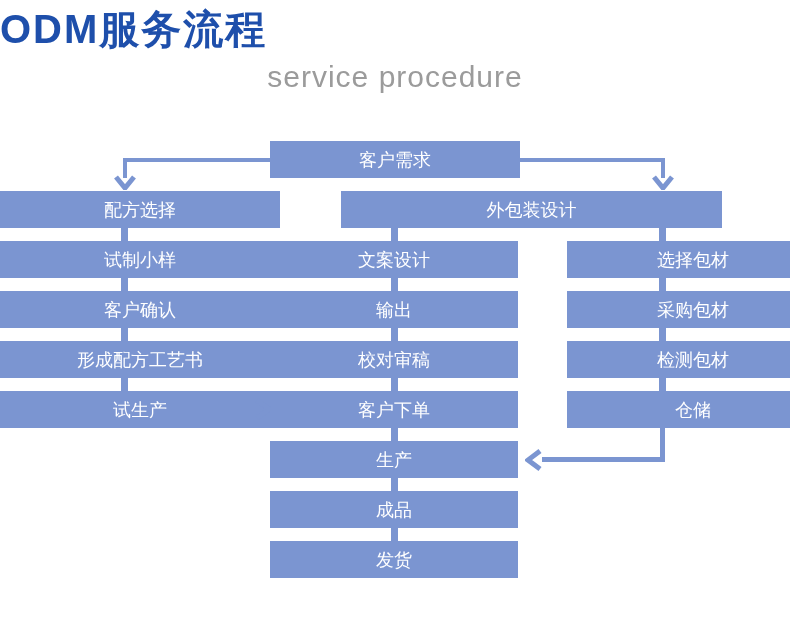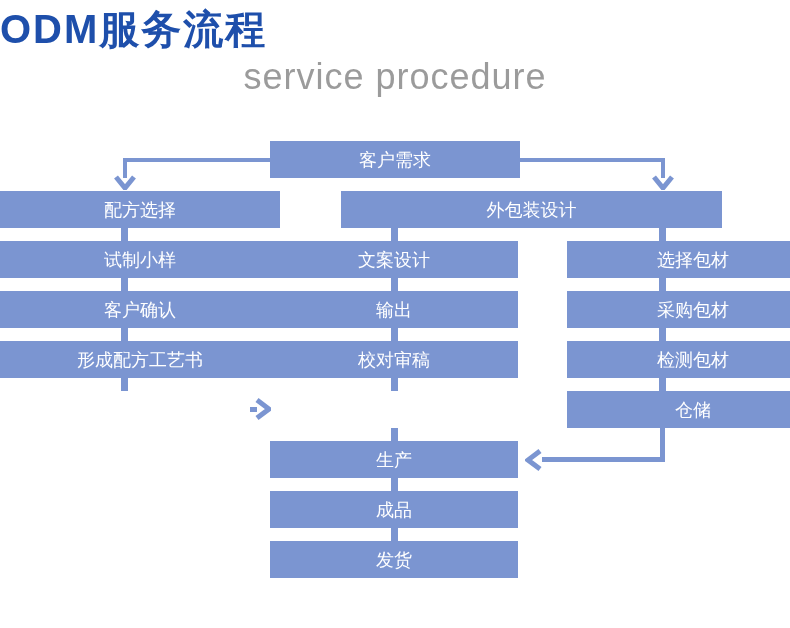--- a/index.html
+++ b/index.html
@@ -26,21 +26,21 @@
     font-size: 40px;
     line-height: 58px;
     font-weight: bold;
     letter-spacing: 2px;
     color: var(--title-blue);
   }
   .subtitle {
     position: absolute;
     left: 0; right: 0; top: 60px;
     text-align: center;
-    font-size: 36px;
+    font-size: 30px;
     line-height: 34px;
     letter-spacing: 1px;
     color: var(--subtitle-gray);
   }
   .node {
     position: absolute;
     height: 37px;
     background: var(--box-blue);
     color: var(--box-text);
     font-size: 18px;
@@ -102,30 +102,32 @@
   <span class="chev chev-dr">
     <svg width="22" height="15" viewBox="0 0 22 15">
         <polyline points="2,2 11,13 20,2" fill="none" stroke="currentColor" stroke-width="5"></polyline>
       </svg>
   </span>
 
   <div class="node col-l r2">配方选择</div>
   <div class="node col-l r3">试制小样</div>
   <div class="node col-l r4">客户确认</div>
   <div class="node col-l r5">形成配方工艺书</div>
+  <div class="node col-l r6">试生产</div>
   <div class="conn gap-v gx-l g23"></div>
   <div class="conn gap-v gx-l g34"></div>
   <div class="conn gap-v gx-l g45"></div>
   <div class="conn gap-v gx-l g56"></div>
 
   <div class="node pkg-box r2">外包装设计</div>
 
   <div class="node col-m r3">文案设计</div>
   <div class="node col-m r4">输出</div>
   <div class="node col-m r5">校对审稿</div>
+  <div class="node col-m r6">客户下单</div>
   <div class="node col-m r7">生产</div>
   <div class="node col-m r8">成品</div>
   <div class="node col-m r9">发货</div>
   <div class="conn gap-v gx-m g23"></div>
   <div class="conn gap-v gx-m g34"></div>
   <div class="conn gap-v gx-m g45"></div>
   <div class="conn gap-v gx-m g56"></div>
   <div class="conn gap-v gx-m g67"></div>
   <div class="conn gap-v gx-m g78"></div>
   <div class="conn gap-v gx-m g89"></div>

